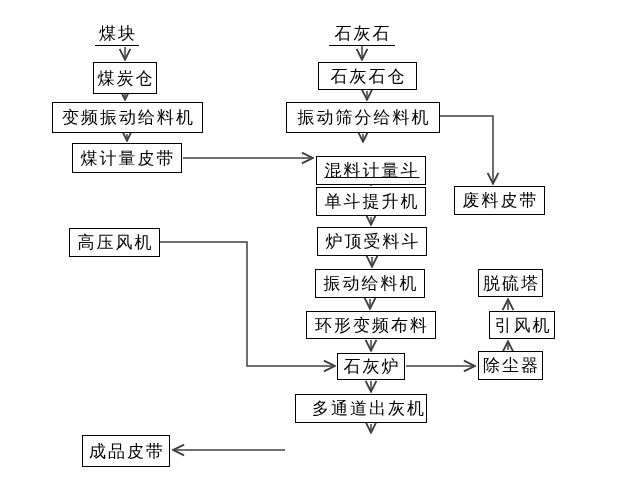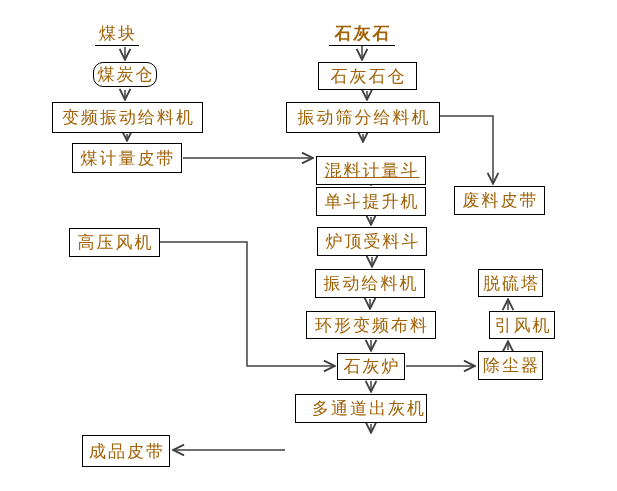--- a/index.html
+++ b/index.html
@@ -1,18 +1,18 @@
 <!DOCTYPE html>
 <html><head>
 <meta charset="utf-8">
 <style>
   html,body { margin:0; padding:0; background:#ffffff; }
   #canvas {
     position:relative; width:617px; height:491px; background:#ffffff;
-    font-family:"Liberation Serif","DejaVu Serif",serif; color:#a16207;
+    font-family:"Liberation Serif","DejaVu Serif",serif; color:#000000;
     overflow:hidden;
   }
   .node {
     position:absolute; border:1px solid #000000; box-sizing:border-box;
     display:flex; align-items:center; justify-content:center;
     font-size:17px; letter-spacing:2px; text-indent:2px; white-space:nowrap;
     background:#ffffff; line-height:1;
   }
   .title {
     position:absolute; box-sizing:border-box;
@@ -50,23 +50,23 @@
     <polyline points="160,242 247,242 247,366 334,366" marker-end="url(#arrow)"></polyline>
     <polyline points="406,366 474,366" marker-end="url(#arrow)"></polyline>
     <polyline points="508,350 508,342" marker-end="url(#arrow)"></polyline>
     <polyline points="508,310 508,300" marker-end="url(#arrow)"></polyline>
     <polyline points="371,381 371,391" marker-end="url(#arrow)"></polyline>
     <polyline points="371,424 371,432" marker-end="url(#arrow)"></polyline>
     <polyline points="285,450 174,450" marker-end="url(#arrow)"></polyline>
   </svg>
 
   <div class="title" style="left:95px;top:23px;width:44px;height:23px;">煤块</div>
-  <div class="title" style="left:329px;top:23px;width:66px;height:23px;font-weight:bold;">石灰石</div>
+  <div class="title" style="left:329px;top:23px;width:66px;height:23px;">石灰石</div>
 
-  <div class="node" style="left:93px;top:62px;width:64px;height:25px;border-radius:10px;">煤炭仓</div>
+  <div class="node" style="left:93px;top:62px;width:64px;height:32px;">煤炭仓</div>
   <div class="node" style="left:72px;top:143px;width:110px;height:30px;">煤计量皮带</div>
   <div class="node" style="left:52px;top:102px;width:151px;height:31px;">变频振动给料机</div>
   <div class="node" style="left:69px;top:228px;width:91px;height:29px;">高压风机</div>
 
   <div class="node" style="left:318px;top:62px;width:99px;height:28px;">石灰石仓</div>
   <div class="node" style="left:286px;top:102px;width:154px;height:31px;">振动筛分给料机</div>
   <div class="node" style="left:316px;top:156px;width:110px;height:29px;text-decoration:underline;">混料计量斗</div>
   <div class="node" style="left:316px;top:187px;width:110px;height:29px;">单斗提升机</div>
   <div class="node" style="left:317px;top:227px;width:110px;height:29px;">炉顶受料斗</div>
   <div class="node" style="left:315px;top:269px;width:110px;height:29px;">振动给料机</div>

